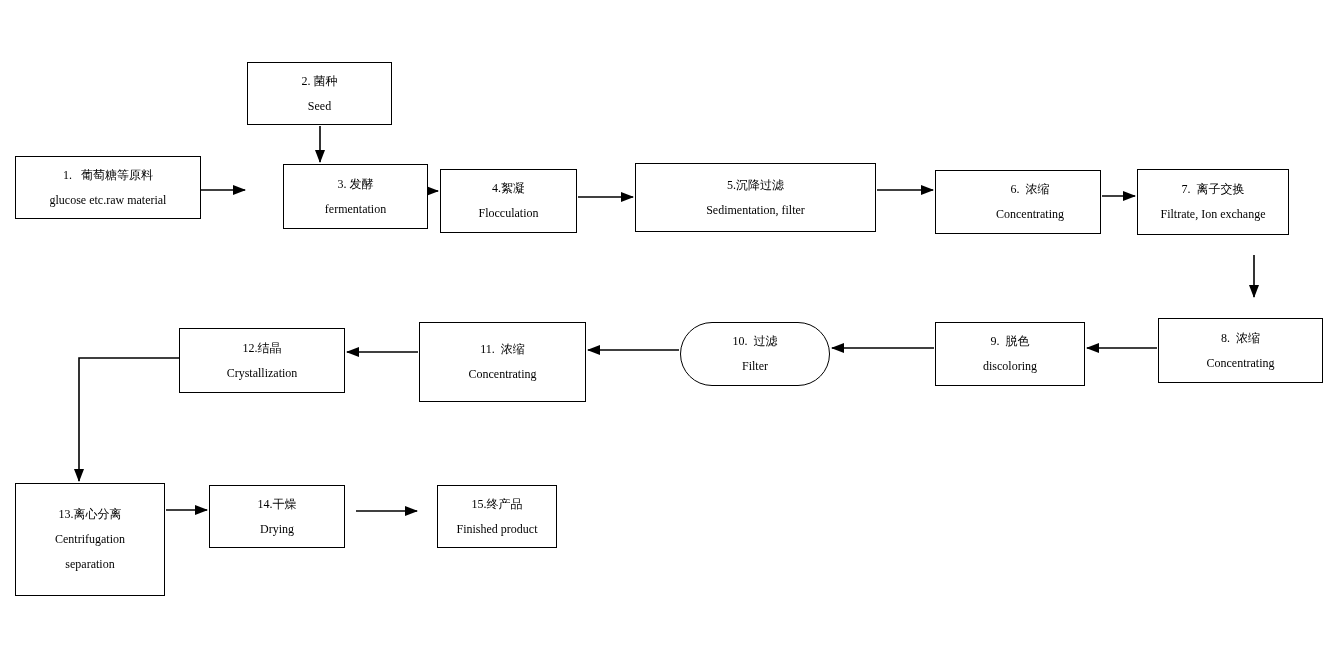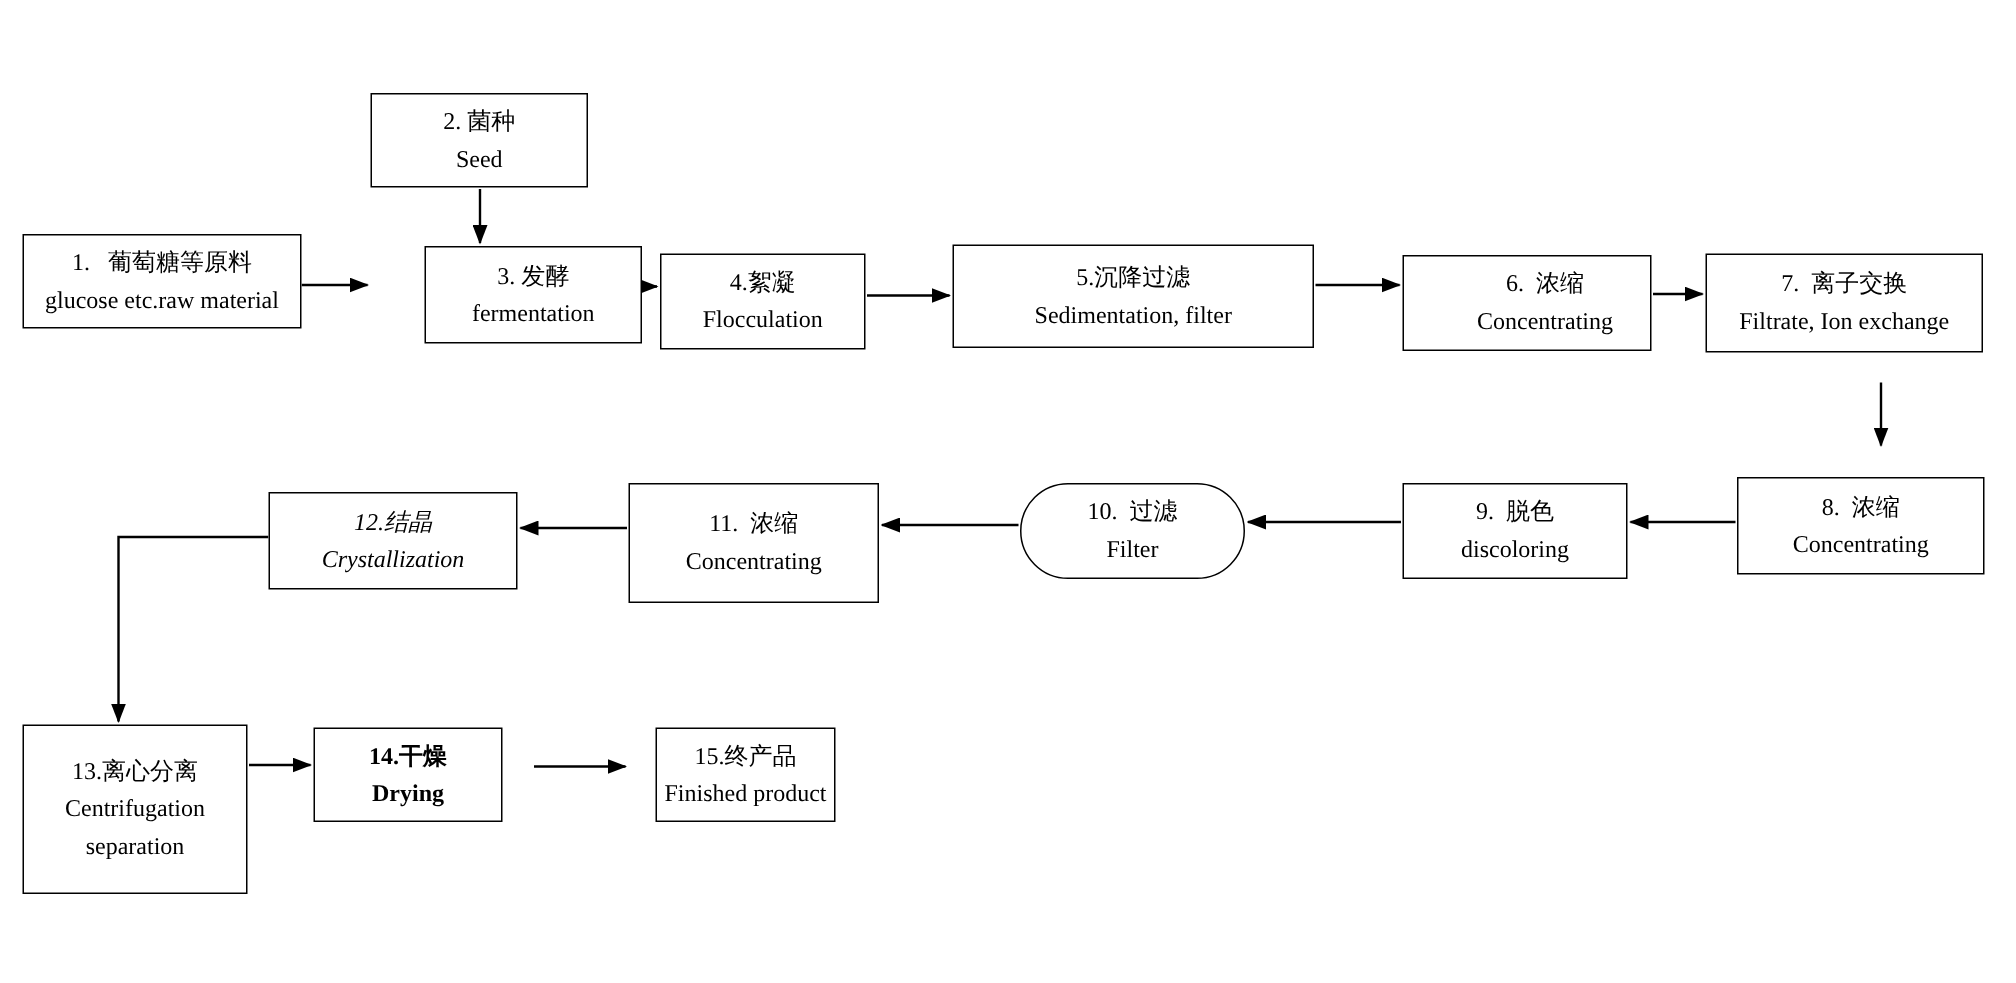--- a/index.html
+++ b/index.html
@@ -33,21 +33,21 @@
     box-sizing: border-box;
     border: 1.5px solid #000000;
     background: #ffffff;
     display: flex;
     flex-direction: column;
     align-items: center;
     justify-content: center;
     text-align: center;
   }
   .node-line {
-    font-size: 16px;
+    font-size: 12px;
     line-height: 25px;
     color: #000000;
     white-space: pre;
   }
 </style>
 </head>
 <body>
 
 <div class="canvas">
   <svg class="edge-layer" width="1344" height="655" viewBox="0 0 1344 655" xmlns="http://www.w3.org/2000/svg">
@@ -90,50 +90,50 @@
       <div class="node-line">Flocculation</div>
     </div>
     <div class="flow-node" style="left: 635px; top: 163px; width: 241px; height: 69px;">
       <div class="node-line">5.沉降过滤</div>
       <div class="node-line">Sedimentation, filter</div>
     </div>
     <div class="flow-node" style="left: 935px; top: 170px; width: 166px; height: 64px; padding-left: 24px;">
       <div class="node-line">6.  浓缩</div>
       <div class="node-line">Concentrating</div>
     </div>
-    <div class="flow-node" style="left: 1137px; top: 169px; width: 185px; height: 66px; text-align: center;">
+    <div class="flow-node" style="left: 1137px; top: 169px; width: 152px; height: 66px; text-align: center;">
       <div class="node-line">7.  离子交换</div>
       <div class="node-line">Filtrate, Ion exchange</div>
     </div>
     <div class="flow-node" style="left: 1158px; top: 318px; width: 165px; height: 65px;">
       <div class="node-line">8.  浓缩</div>
       <div class="node-line">Concentrating</div>
     </div>
     <div class="flow-node" style="left: 935px; top: 322px; width: 150px; height: 64px;">
       <div class="node-line">9.  脱色</div>
       <div class="node-line">discoloring</div>
     </div>
     <div class="flow-node" style="left: 680px; top: 322px; width: 150px; height: 64px; border-radius: 32px;">
       <div class="node-line">10.  过滤</div>
       <div class="node-line">Filter</div>
     </div>
     <div class="flow-node" style="left: 419px; top: 322px; width: 167px; height: 80px;">
       <div class="node-line">11.  浓缩</div>
       <div class="node-line">Concentrating</div>
     </div>
-    <div class="flow-node" style="left: 179px; top: 328px; width: 166px; height: 65px; font-style: italic;">
+    <div class="flow-node" style="left: 179px; top: 328px; width: 166px; height: 65px;">
       <div class="node-line">12.结晶</div>
       <div class="node-line">Crystallization</div>
     </div>
     <div class="flow-node" style="left: 15px; top: 483px; width: 150px; height: 113px; font-family: Liberation Serif, serif;">
       <div class="node-line">13.离心分离</div>
       <div class="node-line">Centrifugation</div>
       <div class="node-line">separation</div>
     </div>
-    <div class="flow-node" style="left: 209px; top: 485px; width: 126px; height: 63px; font-weight: bold;">
+    <div class="flow-node" style="left: 209px; top: 485px; width: 136px; height: 63px;">
       <div class="node-line">14.干燥</div>
       <div class="node-line">Drying</div>
     </div>
     <div class="flow-node" style="left: 437px; top: 485px; width: 120px; height: 63px;">
       <div class="node-line">15.终产品</div>
       <div class="node-line">Finished product</div>
     </div>
   </div>
 
 </body></html>

